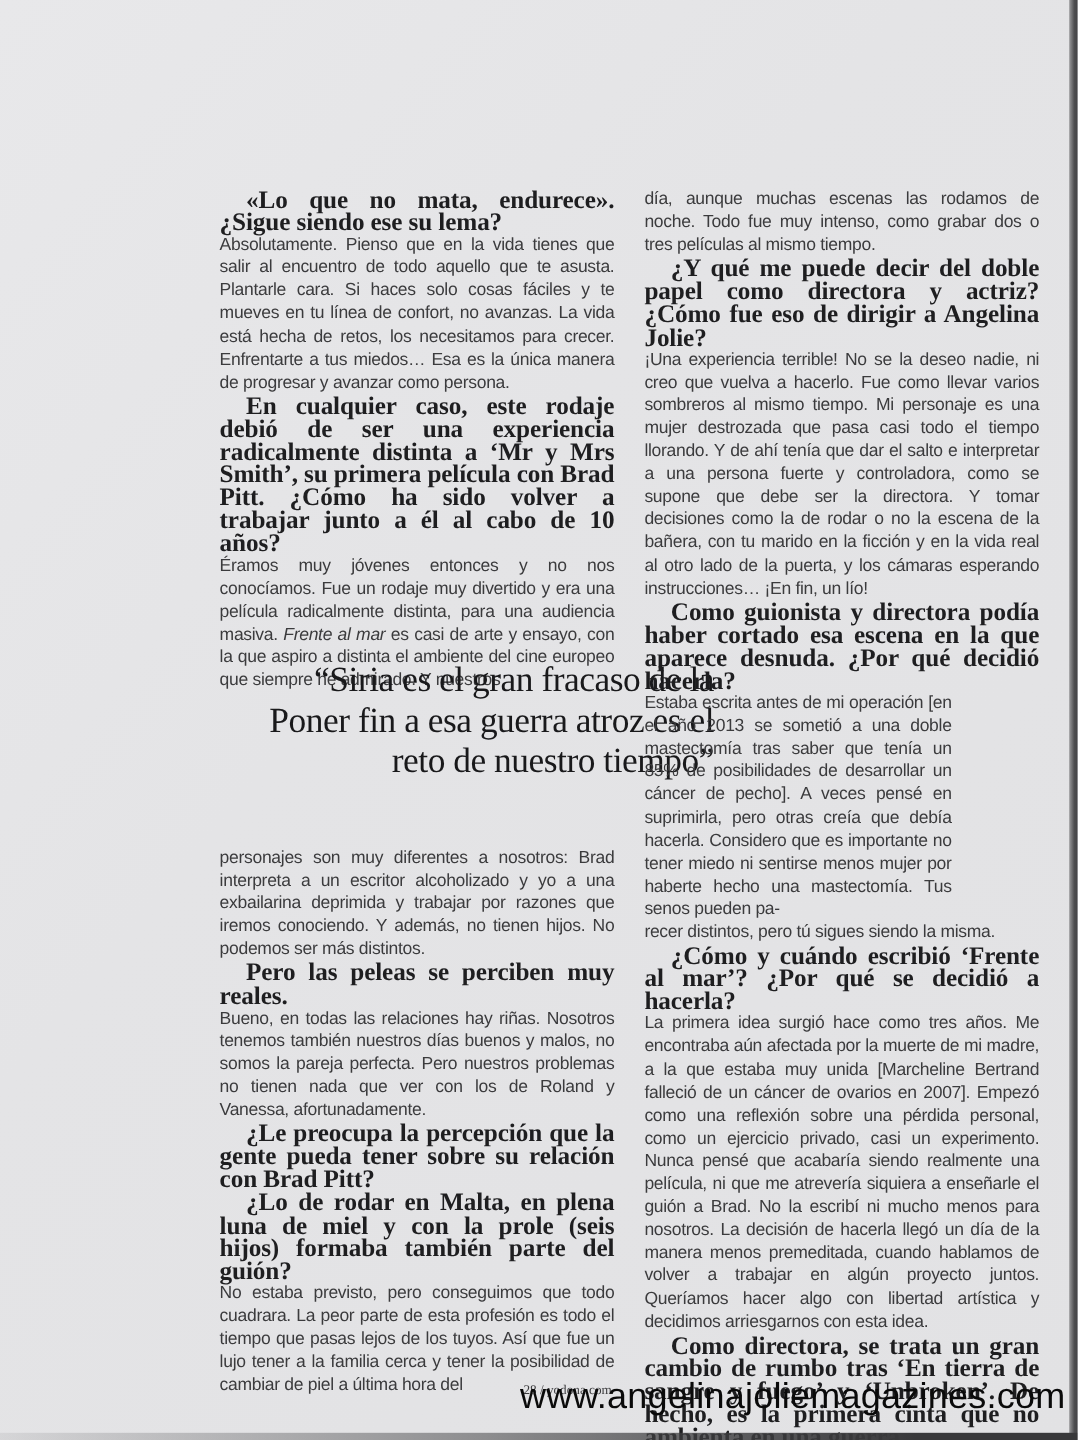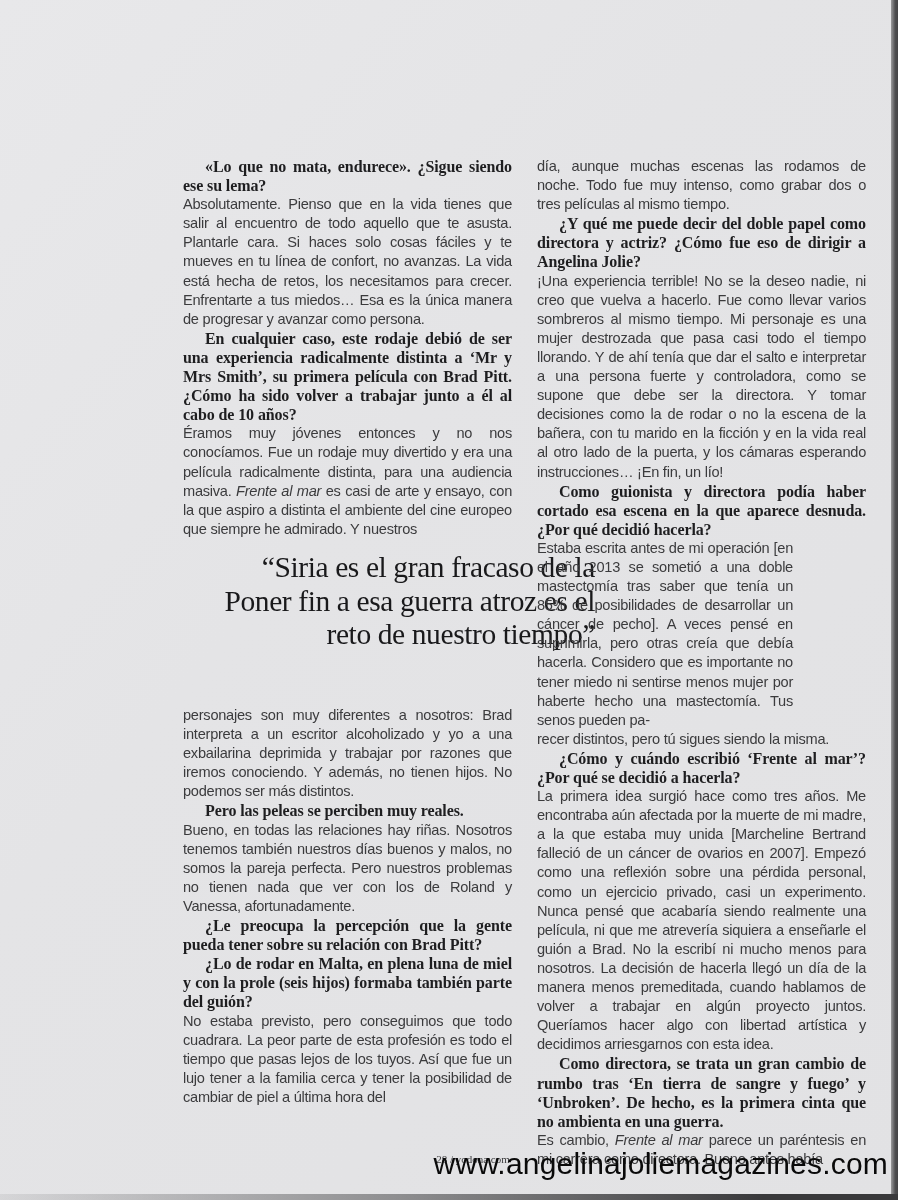--- a/index.html
+++ b/index.html
@@ -17,21 +17,21 @@
     font-size:14.6px;
     line-height:19.1px;
     letter-spacing:-0.25px;
     text-align:justify;
   }
   .col p{margin:0;}
   .col .q{
     font-family:"Liberation Serif",serif;
     font-weight:700;
     color:#1e1e20;
-    font-size:16px;
+    font-size:21px;
     text-indent:22px;
     letter-spacing:-0.1px;
   }
   .col .a em{font-style:italic;}
   .col-left-top{left:183px;top:157px;width:329px;}
   .col-left-bottom{left:183px;top:706px;width:329px;}
   .col-right{left:537px;top:157px;width:329px;}
   .narrow{margin-left:73px;width:256px;}
   .pullquote{
     position:absolute;

